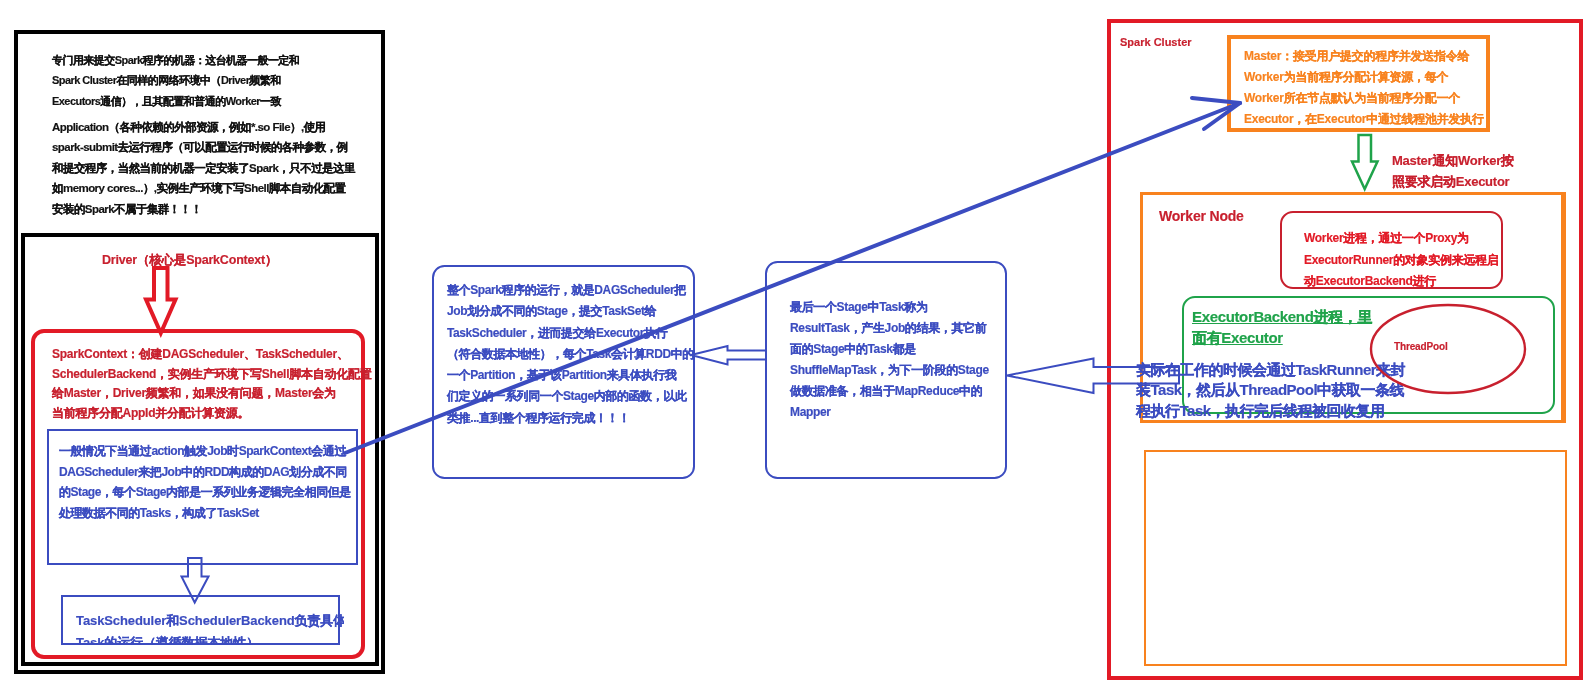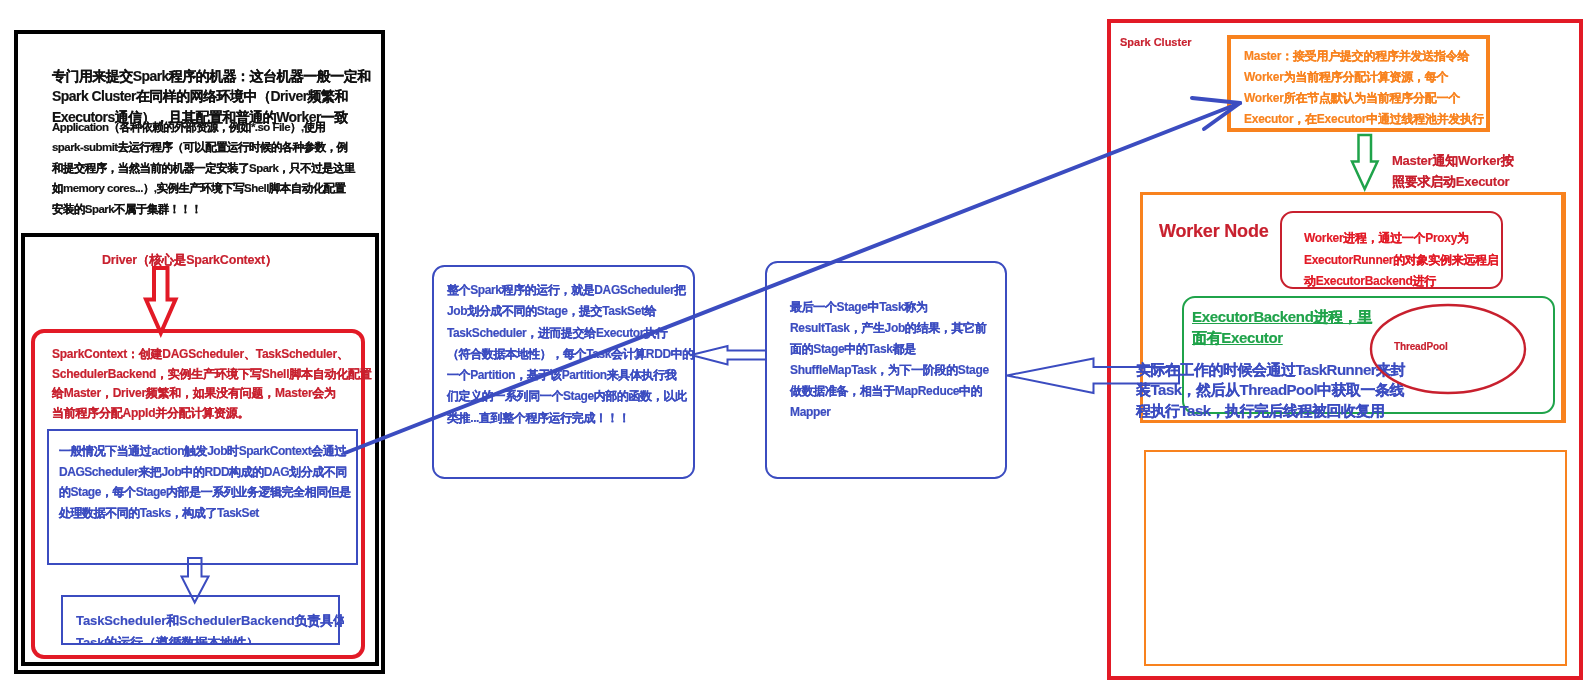--- a/index.html
+++ b/index.html
@@ -16,21 +16,21 @@
   .tb p{margin:0;padding:0;white-space:nowrap;-webkit-text-stroke:0.16px currentColor;}
   svg.ovl{position:absolute;left:0;top:0;width:1586px;height:686px;overflow:visible;}
 </style>
 </head>
 <body>
 
 <div id="stage">
 
   <div class="box" style="left:14px;top:30px;width:371px;height:644px;border:4.5px solid var(--black);"></div>
 
-  <div class="tb" style="left:52px;top:66px;color:var(--body);font-size:14px;line-height:20.4px;letter-spacing:-0.55px;">
+  <div class="tb" style="left:52px;top:50px;color:var(--body);font-size:11px;line-height:20.4px;letter-spacing:-0.55px;">
     <p>专门用来提交Spark程序的机器：这台机器一般一定和</p>
     <p>Spark Cluster在同样的网络环境中（Driver频繁和</p>
     <p>Executors通信），且其配置和普通的Worker一致</p>
   </div>
 
   <div class="tb" style="left:52px;top:117px;color:var(--body);font-size:11.5px;line-height:20.4px;letter-spacing:-0.55px;">
     <p>Application（各种依赖的外部资源，例如*.so File）,使用</p>
     <p>spark-submit去运行程序（可以配置运行时候的各种参数，例</p>
     <p>和提交程序，当然当前的机器一定安装了Spark，只不过是这里</p>
     <p>如memory cores...）,实例生产环境下写Shell脚本自动化配置</p>
@@ -108,21 +108,21 @@
     <p>Executor，在Executor中通过线程池并发执行</p>
   </div>
 
   <div class="tb" style="left:1392px;top:151px;color:var(--dred);font-size:13px;line-height:20.5px;letter-spacing:-0.25px;">
     <p>Master通知Worker按</p>
     <p>照要求启动Executor</p>
   </div>
 
   <div class="box" style="left:1140px;top:192px;width:426px;height:231px;border-width:3.5px 5px 3.5px 3.5px;border-style:solid;border-color:var(--orange);"></div>
 
-  <div class="tb" style="left:1159px;top:223px;color:var(--dred);font-size:18px;line-height:16px;letter-spacing:-0.2px;">
+  <div class="tb" style="left:1159px;top:208px;color:var(--dred);font-size:14px;line-height:16px;letter-spacing:-0.2px;">
     <p>Worker Node</p>
   </div>
 
   <div class="box" style="left:1280px;top:210.5px;width:223px;height:78px;border:2.8px solid var(--dred);border-radius:13px;"></div>
 
   <div class="tb" style="left:1304px;top:228px;color:var(--red);font-size:12px;line-height:21.5px;letter-spacing:-0.3px;">
     <p>Worker进程，通过一个Proxy为</p>
     <p>ExecutorRunner的对象实例来远程启</p>
     <p>动ExecutorBackend进行</p>
   </div>

